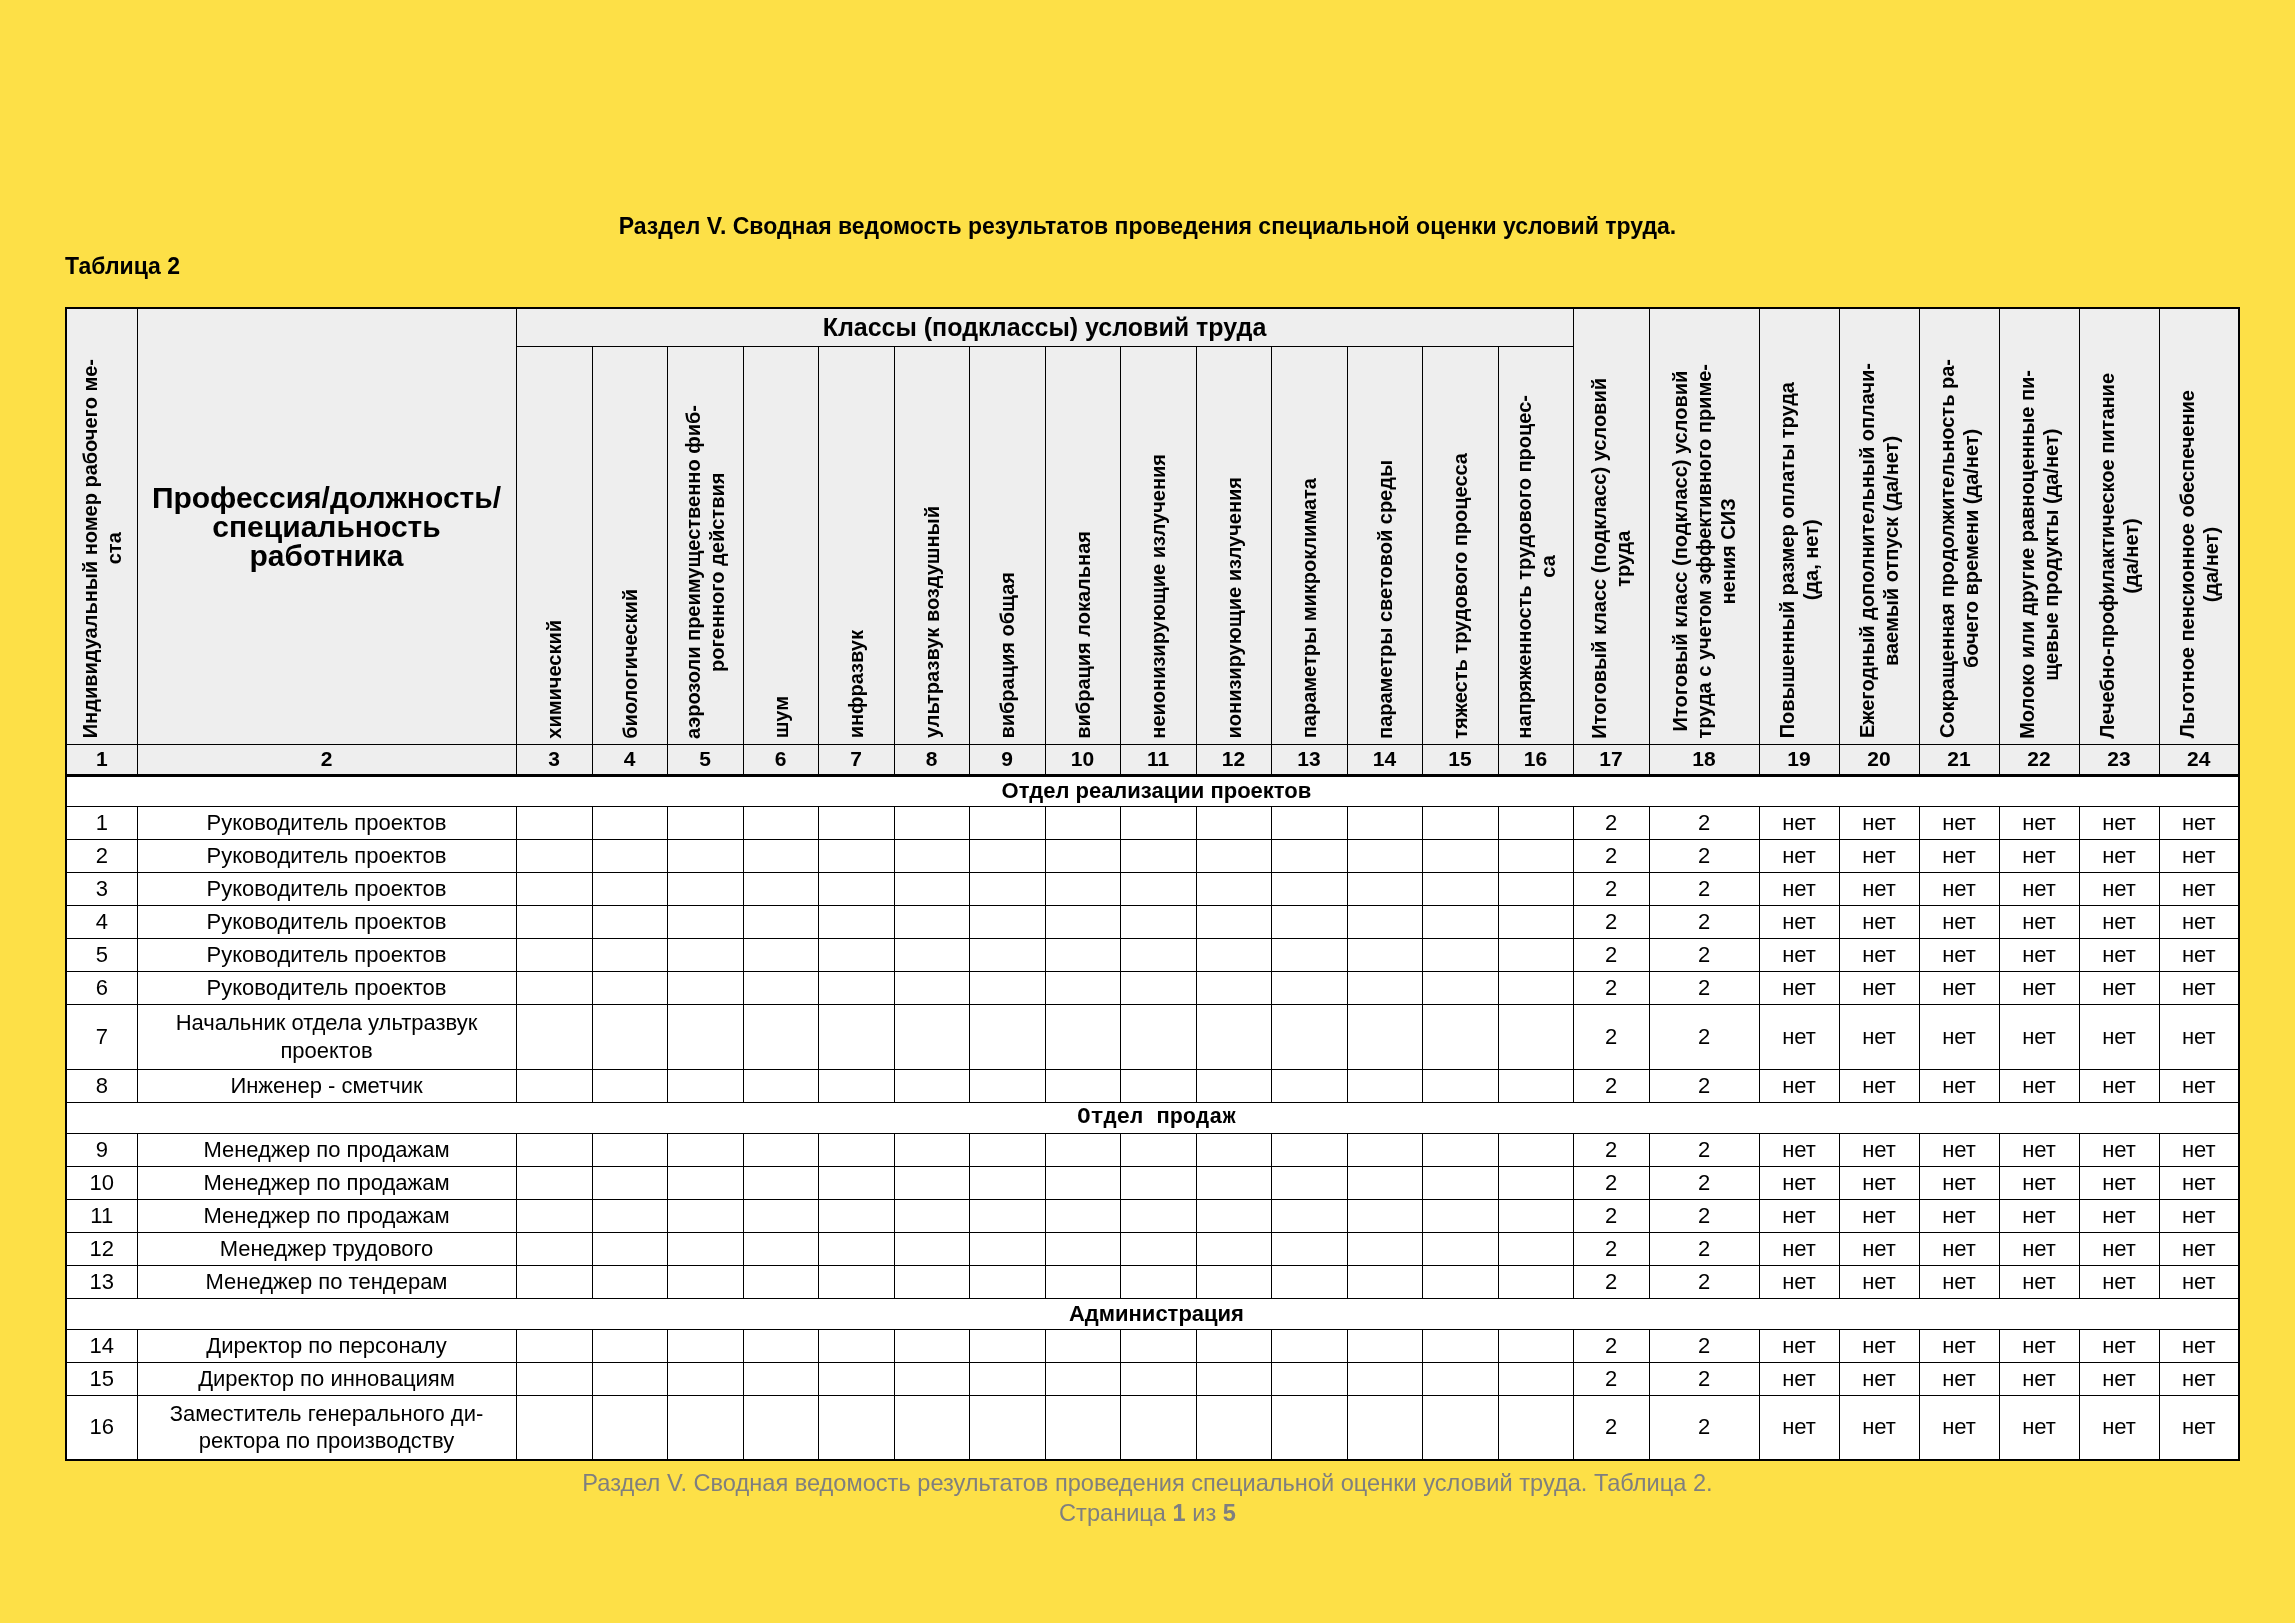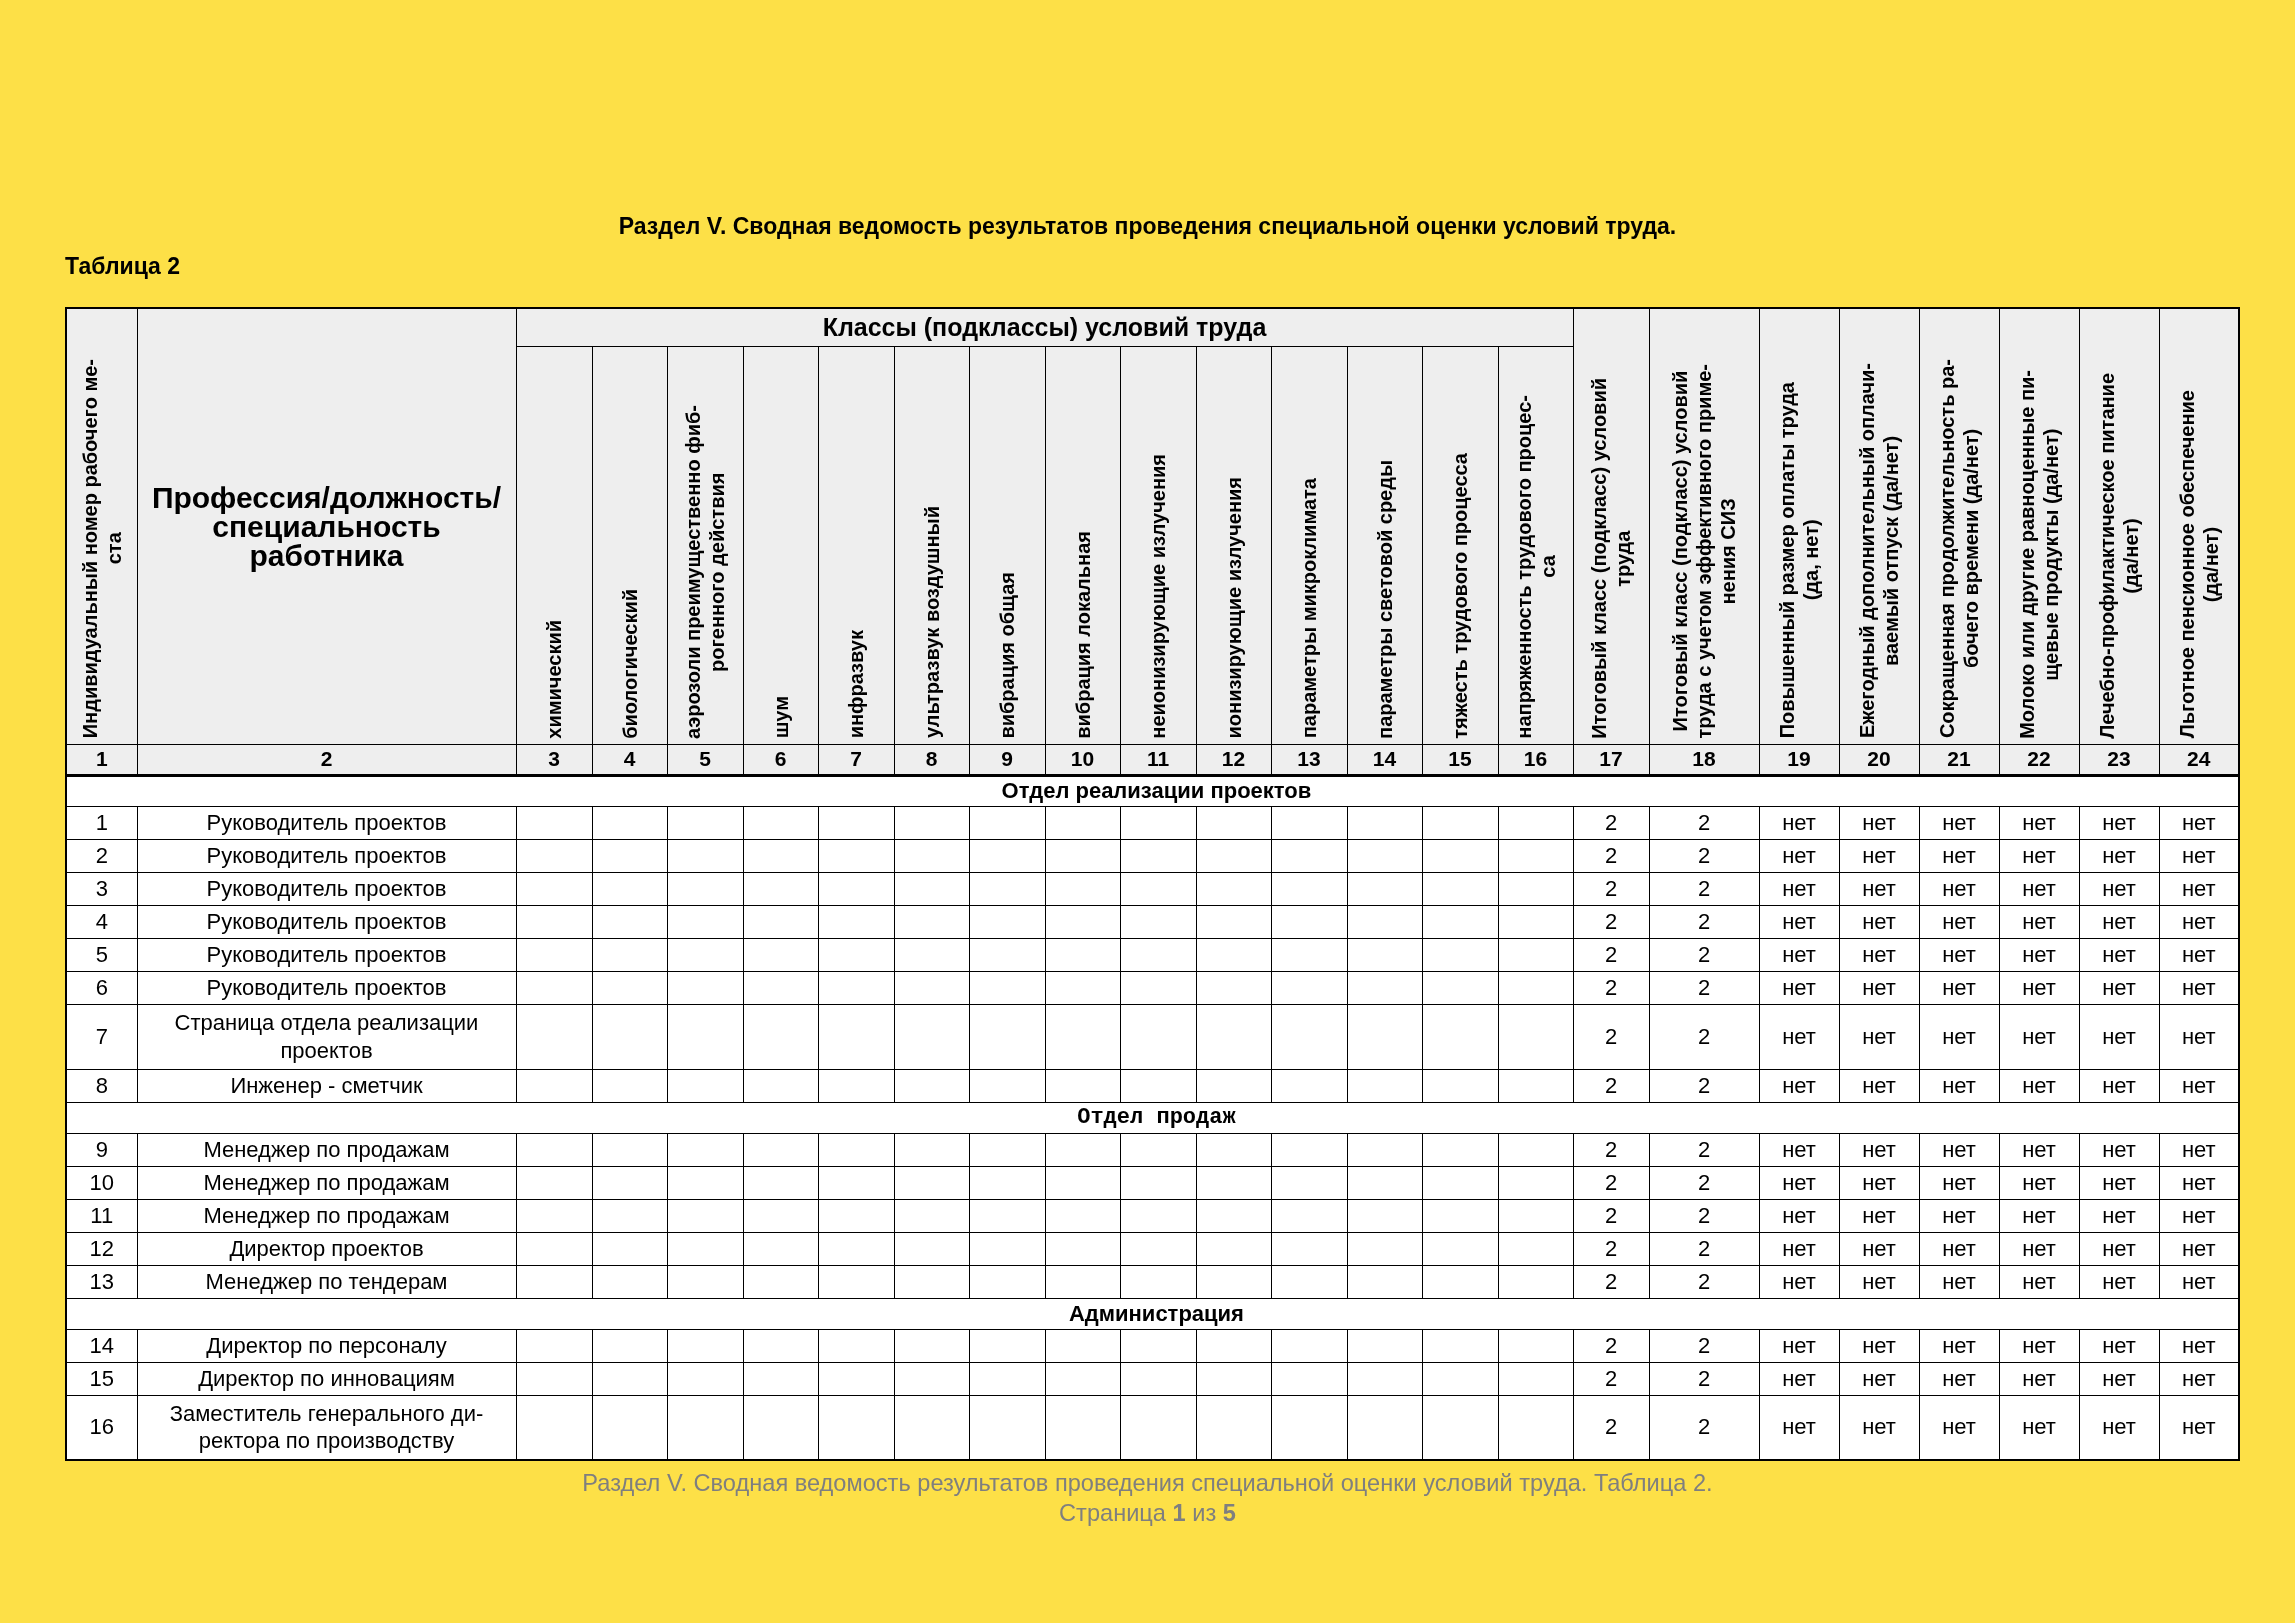--- a/index.html
+++ b/index.html
@@ -290,21 +290,21 @@
           <td class="c-center">2</td>
           <td class="c-center">нет</td>
           <td class="c-center">нет</td>
           <td class="c-center">нет</td>
           <td class="c-center">нет</td>
           <td class="c-center">нет</td>
           <td class="c-center">нет</td>
         </tr>
         <tr class="data-row" style="height: 65px;">
           <td class="c-center">7</td>
-          <td class="c-prof">Страница отдела реализации
+          <td class="c-prof">Начальник отдела ультразвук
 проектов</td>
           <td class="c-center"></td>
           <td class="c-center"></td>
           <td class="c-center"></td>
           <td class="c-center"></td>
           <td class="c-center"></td>
           <td class="c-center"></td>
           <td class="c-center"></td>
           <td class="c-center"></td>
           <td class="c-center"></td>
@@ -424,21 +424,21 @@
           <td class="c-center">2</td>
           <td class="c-center">нет</td>
           <td class="c-center">нет</td>
           <td class="c-center">нет</td>
           <td class="c-center">нет</td>
           <td class="c-center">нет</td>
           <td class="c-center">нет</td>
         </tr>
         <tr class="data-row" style="height: 33px;">
           <td class="c-center">12</td>
-          <td class="c-prof">Директор проектов</td>
+          <td class="c-prof">Менеджер трудового</td>
           <td class="c-center"></td>
           <td class="c-center"></td>
           <td class="c-center"></td>
           <td class="c-center"></td>
           <td class="c-center"></td>
           <td class="c-center"></td>
           <td class="c-center"></td>
           <td class="c-center"></td>
           <td class="c-center"></td>
           <td class="c-center"></td>

